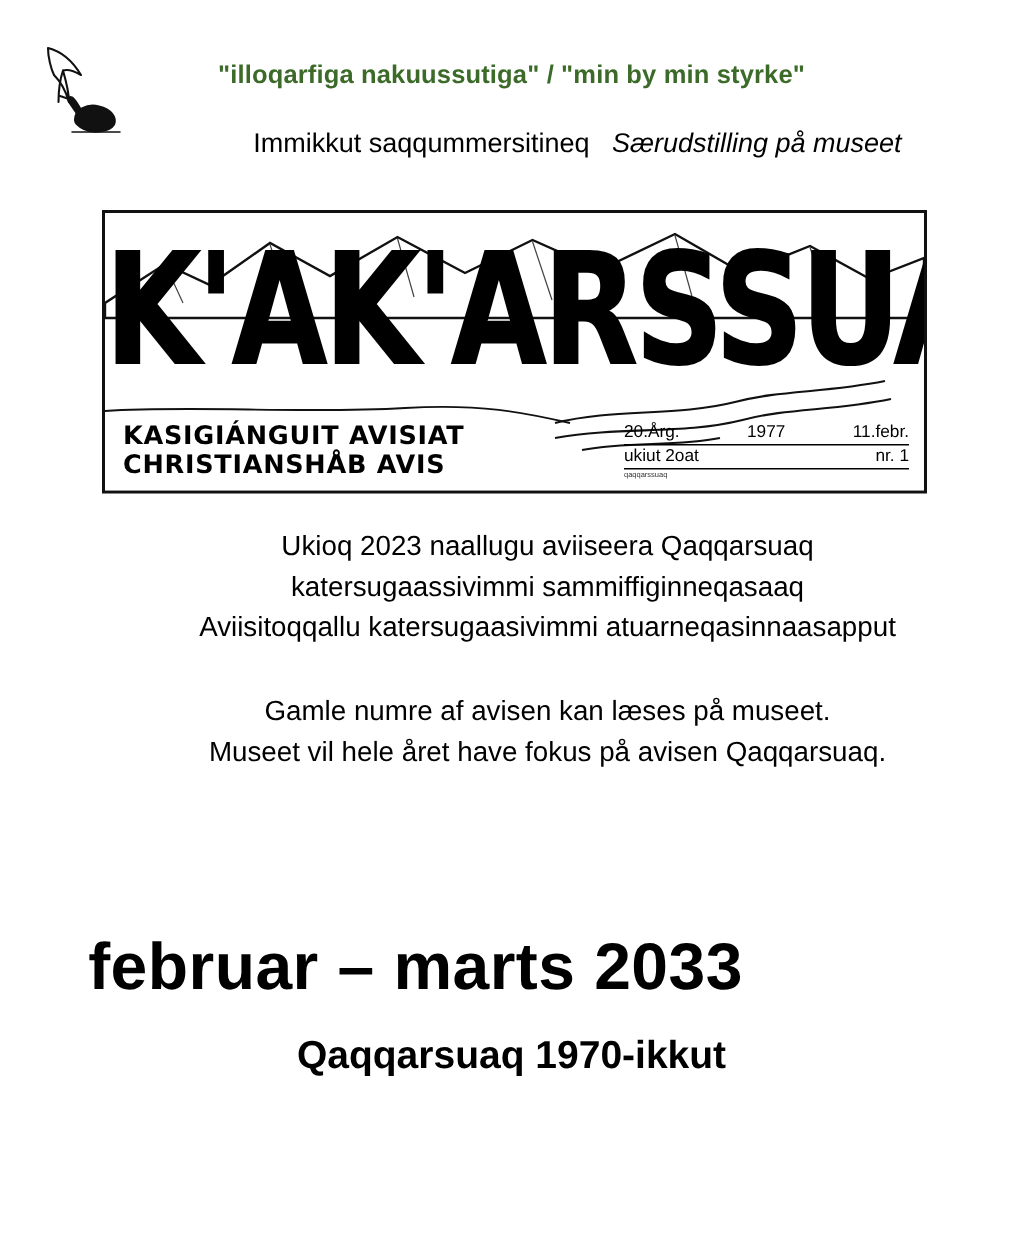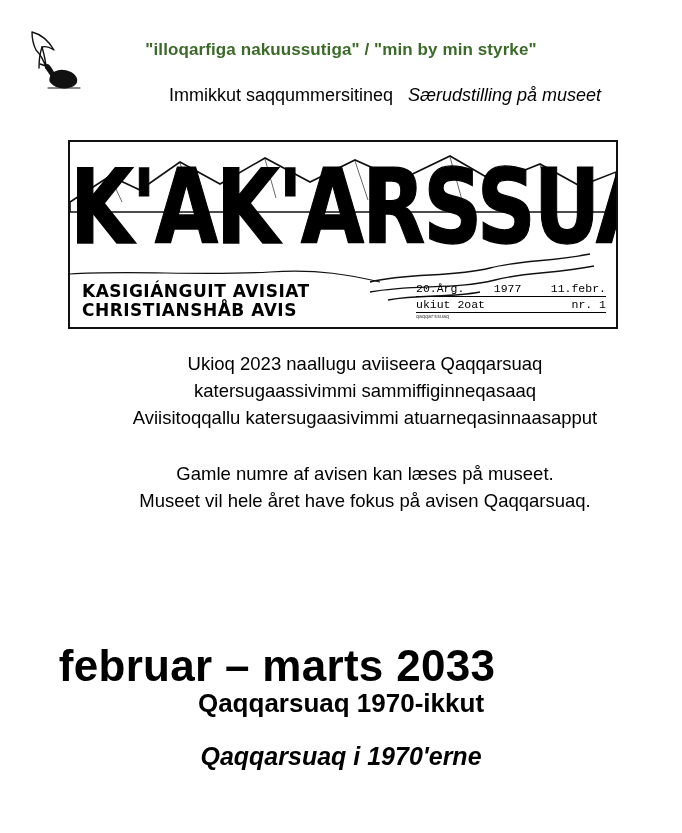--- a/index.html
+++ b/index.html
@@ -105,21 +105,21 @@
     font-weight: bold;
     font-size: 17px;
     line-height: 19px;
     letter-spacing: 0.5px;
   }
   .mh-right {
     position: absolute;
     right: 2px;
     top: 0px;
     width: 190px;
-    font-family: Liberation Mono, monospace;
+    font-family: Liberation Sans, sans-serif;
     font-size: 11.5px;
     line-height: 13px;
   }
   .mh-right .row { display: flex; justify-content: space-between; }
   .mh-right .rule { border-top: 1px solid #000; margin: 1px 0 1px 0; }
   .mh-right .tiny { font-size: 5px; line-height: 6px; color: #333; }
 
   
   .para {
     position: absolute;
@@ -136,21 +136,20 @@
   
   .big-date {
     position: absolute;
     left: 0;
     top: 620px;
     width: 554px;
     text-align: center;
     font-size: 44px;
     font-weight: bold;
     letter-spacing: 0.3px;
-    margin-top: 21px;
   }
   .big-gl {
     position: absolute;
     left: 0;
     top: 688px;
     width: 682px;
     text-align: center;
     font-size: 26px;
     font-weight: bold;
   }
@@ -249,15 +248,14 @@
     <div>Aviisitoqqallu katersugaasivimmi atuarneqasinnaasapput</div>
   </div>
 
   <div class="para para-dk">
     <div>Gamle numre af avisen kan læses på museet.</div>
     <div>Museet vil hele året have fokus på avisen Qaqqarsuaq.</div>
   </div>
 
   <div class="big-date">februar – marts 2033</div>
   <div class="big-gl">Qaqqarsuaq 1970-ikkut</div>
-  <div class="big-dk">Qaqqarsuaq i 1970'erne</div>
 
 </div>
 
 </body></html>

